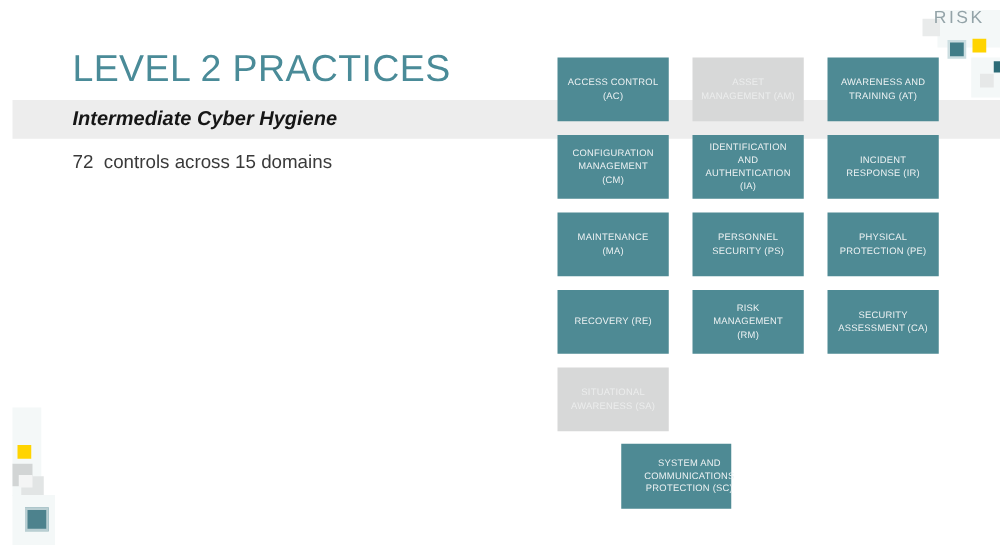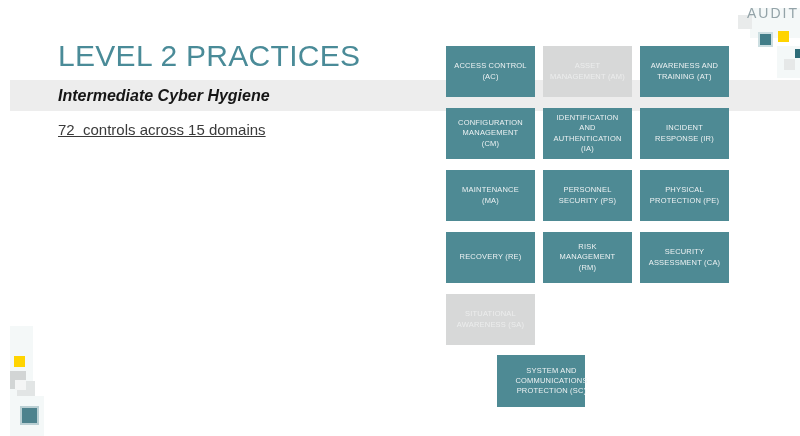--- a/index.html
+++ b/index.html
@@ -20,34 +20,34 @@
     position:absolute; left:10px; top:80px; width:790px; height:31px;
     background:#EDEDED; z-index:0;
   }
   .subtitle {
     position:absolute; left:58px; top:80px; height:31px; line-height:31px;
     font-size:16px; font-style:italic; font-weight:700; color:#161616;
     z-index:3;
   }
   .summary {
     position:absolute; left:58px; top:121px;
-    font-size:15px; color:#3A3A3A; white-space:pre-wrap;text-decoration:underline;
+    font-size:15px; color:#3A3A3A; white-space:pre-wrap;
   }
 
   
   .brand {
     position:absolute; left:747px; top:5px;
     font-size:14px; letter-spacing:2px; color:#93A3A8; z-index:2;
   }
 
   
   .grid {
     position:absolute; left:446px; top:46px; width:285px; z-index:2;
     display:grid; grid-template-columns:repeat(3, 89px);
-    grid-auto-rows:51px; gap:11px 8px;
+    grid-auto-rows:51px; gap:11px 19px;
   }
   .bottom-row {
     position:absolute; left:497px; top:355px; z-index:2;
     display:flex; gap:8px;
   }
   .bottom-row .box { width:88px; height:52px;padding-left:28px; }
   .box {
     display:flex; align-items:center; justify-content:center;
     text-align:center; padding:3px 7px;
   }
@@ -79,21 +79,21 @@
   .dec-bl-panel    { left:10px; top:396px; width:34px; height:40px; z-index:1; }
   .dec-bl-teal     { left:20px; top:406px; width:19px; height:19px; background:#4D828D;
                      border:2px solid #BACFD3; z-index:2; }
 </style>
 </head>
 <body>
 
 <div class="slide">
 
   <div class="dec dec-panel dec-tr-panel-a"></div>
-  <div class="brand">AUDIT</div>
+  <div class="brand">RISK</div>
   <div class="dec dec-tr-gray-a"></div>
   <div class="dec dec-tr-teal"></div>
   <div class="dec dec-tr-yellow"></div>
   <div class="dec dec-panel dec-tr-panel-b"></div>
   <div class="dec dec-tr-teal-b"></div>
   <div class="dec dec-tr-gray-b"></div>
 
   <div class="title">LEVEL 2 PRACTICES</div>
   <div class="band"></div>
   <div class="subtitle">Intermediate Cyber Hygiene</div>

